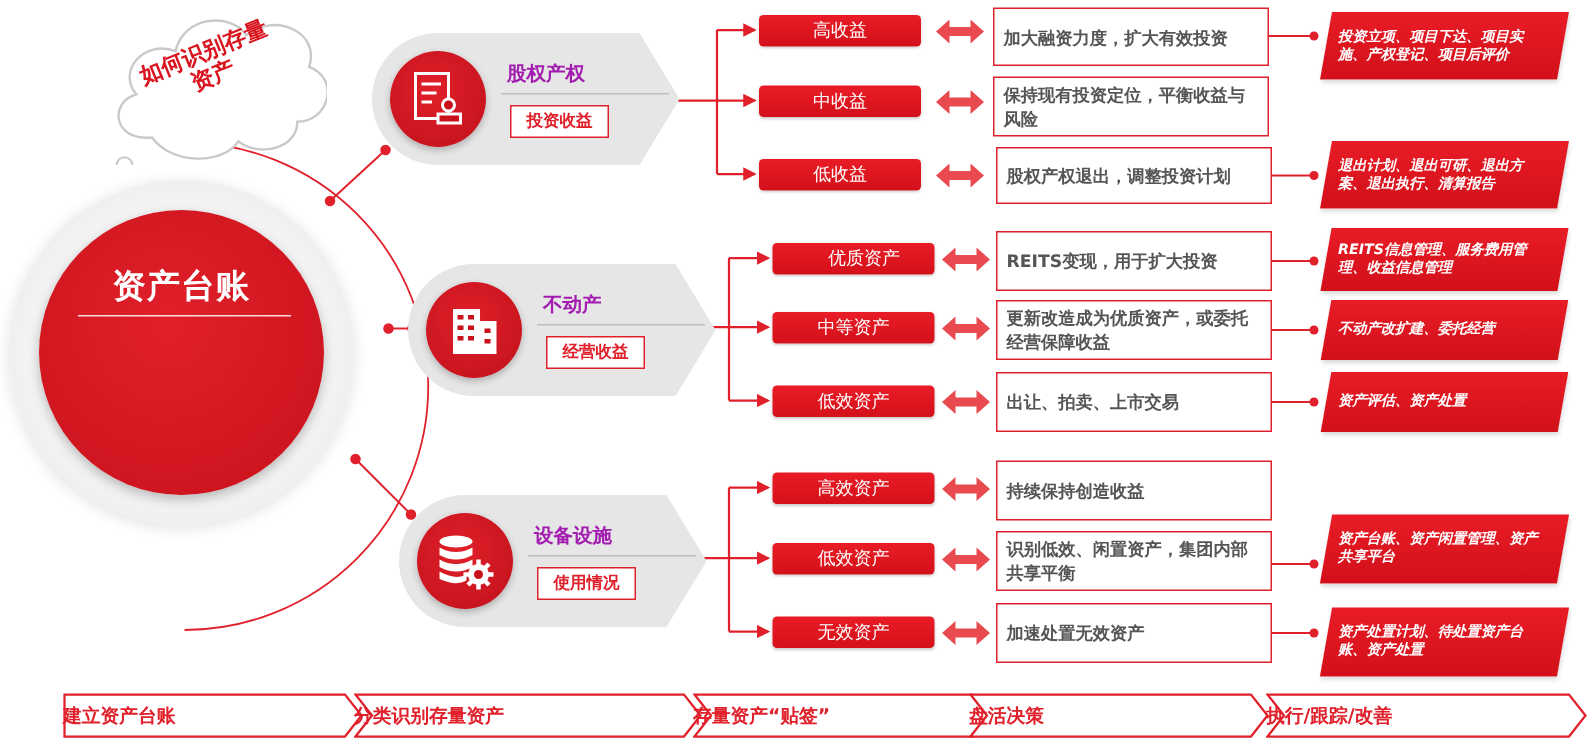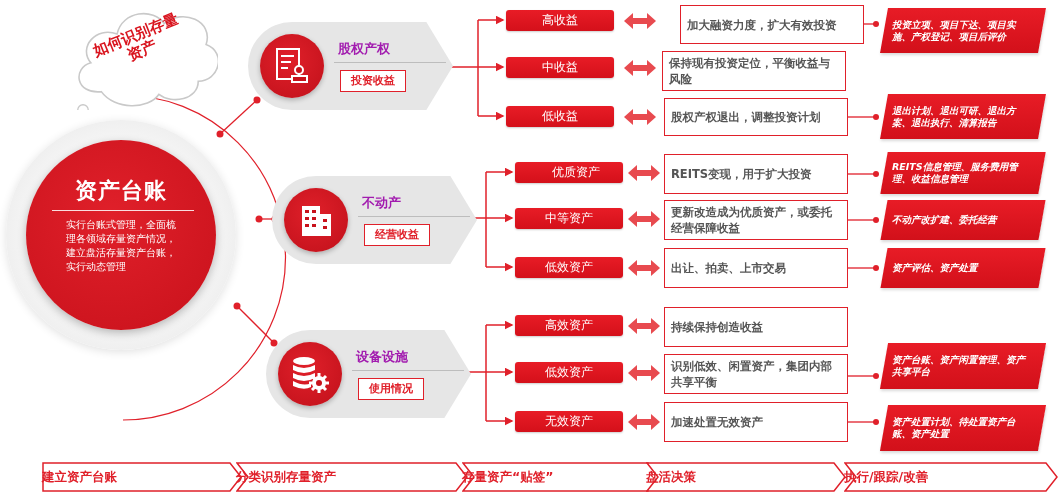--- a/index.html
+++ b/index.html
@@ -163,21 +163,20 @@
   <circle cx="16" cy="84" r="4" fill="#fff" stroke="#c9c9c9" stroke-width="1"></circle>
   <circle cx="9" cy="92" r="3" fill="#fff" stroke="#c9c9c9" stroke-width="1"></circle>
   <circle cx="4" cy="99" r="2" fill="#fff" stroke="#c9c9c9" stroke-width="1"></circle>
 </svg>
 <div class="bubble-text">如何识别存量资产</div>
 
 <div class="hub-outer"></div>
 <div class="hub">
   <div class="hub-title">资产台账</div>
   <div class="hub-rule"></div>
-  <div class="hub-desc">实行台账式管理，全面梳理各领域存量资产情况，建立盘活存量资产台账，实行动态管理</div>
 </div>
 
 <div class="cat" style="left:248px;top:22px;">
   <div class="cat-shape"></div>
   <div class="cat-icon">
     <svg width="40" height="40" viewBox="0 0 40 40">
       <rect x="5" y="3" width="22" height="30" fill="none" stroke="#fff" stroke-width="2"></rect>
       <line x1="9" y1="10" x2="22" y2="10" stroke="#fff" stroke-width="2"></line>
       <line x1="9" y1="16" x2="19" y2="16" stroke="#fff" stroke-width="2"></line>
       <line x1="9" y1="22" x2="16" y2="22" stroke="#fff" stroke-width="2"></line>
@@ -267,21 +266,21 @@
 <svg class="darrow" viewBox="0 0 32 16" style="left:628px;top:318px;">
     <path d="M0,8 L9,0 L9,5 L23,5 L23,0 L32,8 L23,16 L23,11 L9,11 L9,16 Z" fill="#e84a4f"></path>
   </svg>
 <svg class="darrow" viewBox="0 0 32 16" style="left:628px;top:365px;">
     <path d="M0,8 L9,0 L9,5 L23,5 L23,0 L32,8 L23,16 L23,11 L9,11 L9,16 Z" fill="#e84a4f"></path>
   </svg>
 <svg class="darrow" viewBox="0 0 32 16" style="left:628px;top:414px;">
     <path d="M0,8 L9,0 L9,5 L23,5 L23,0 L32,8 L23,16 L23,11 L9,11 L9,16 Z" fill="#e84a4f"></path>
   </svg>
 
-<div class="action" style="left:680px;top:5px;height:39px;">
+<div class="action" style="left:662px;top:5px;height:39px;">
     <span>加大融资力度，扩大有效投资</span>
   </div>
 <div class="action" style="left:662px;top:51px;height:40px;">
     <span>保持现有投资定位，平衡收益与风险</span>
   </div>
 <div class="action" style="left:664px;top:98px;height:38px;">
     <span>股权产权退出，调整投资计划</span>
   </div>
 
 <div class="action" style="left:664px;top:154px;height:40px;">

